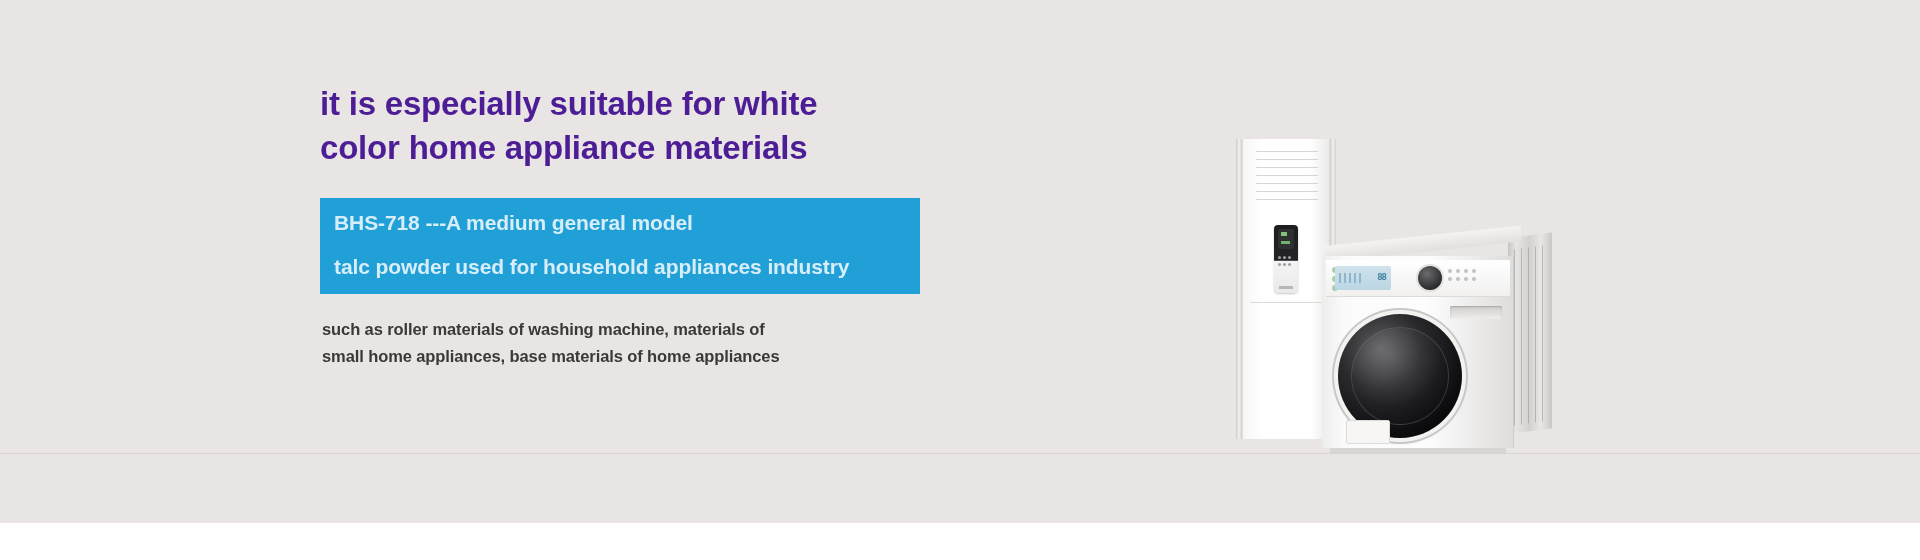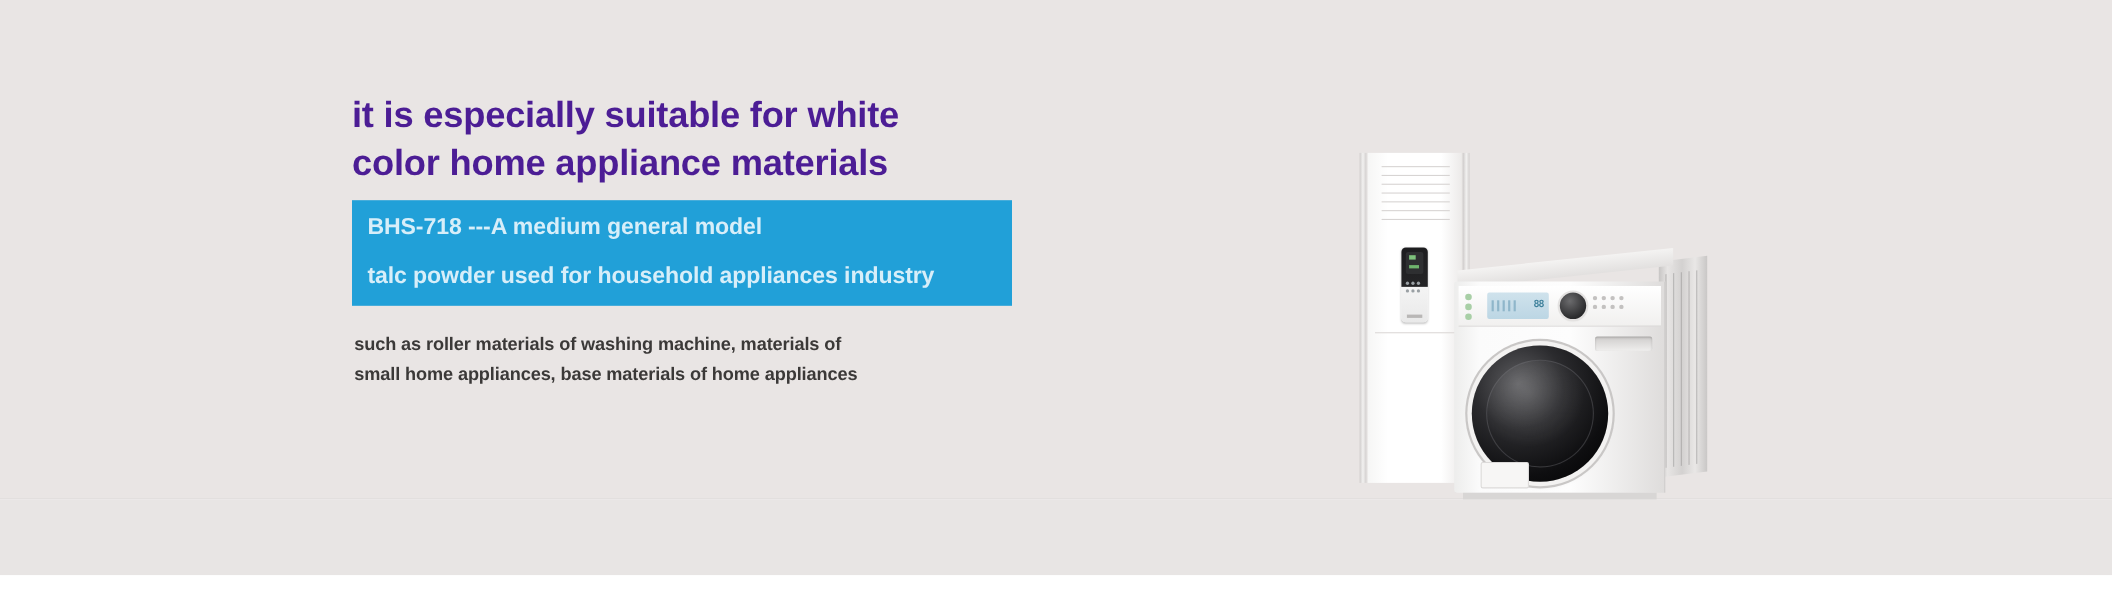--- a/index.html
+++ b/index.html
@@ -53,21 +53,21 @@
   .headline {
     margin: 0;
     font-size: 33px;
     font-weight: bold;
     line-height: 44px;
     letter-spacing: -0.2px;
     color: #4c1d95;
     white-space: pre-line;
   }
   .model-box {
-    margin-top: 12px;
+    margin-top: 28px;
     width: 600px;
     background: #21a0d8;
     padding: 12px 0 14px 0;
     box-sizing: border-box;
   }
   .model-line {
     margin: 0;
     padding: 0 0 0 14px;
     font-size: 21px;
     font-weight: bold;
@@ -216,21 +216,21 @@
   }
   .wm-panel {
     position: absolute;
     left: 4px; top: 4px;
     width: 184px; height: 36px;
     background: linear-gradient(to bottom,#ffffff,#f1f0ef);
     border-bottom: 1px solid #dddbda;
   }
   .wm-display {
     position: absolute;
-    left: 26px; top: 6px;
+    left: 9px; top: 6px;
     width: 56px; height: 24px;
     background: linear-gradient(to bottom,#cfe2ec,#bcd6e4);
     border-radius: 2px;
   }
   .wm-display b {
     position: absolute;
     right: 5px; top: 6px;
     font-size: 9px;
     color: #3c7f9a;
     font-family: "DejaVu Sans Mono", monospace;

